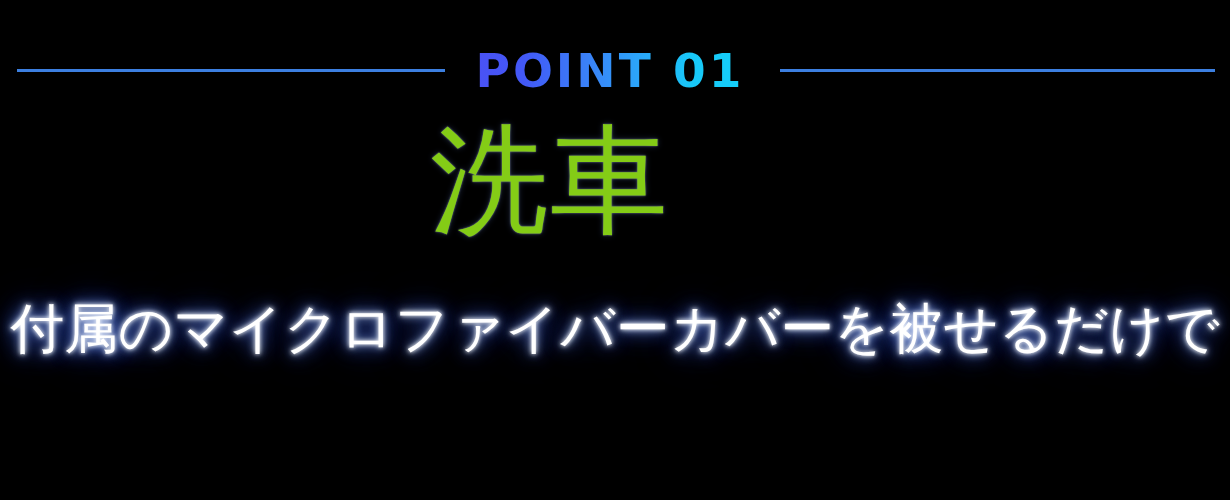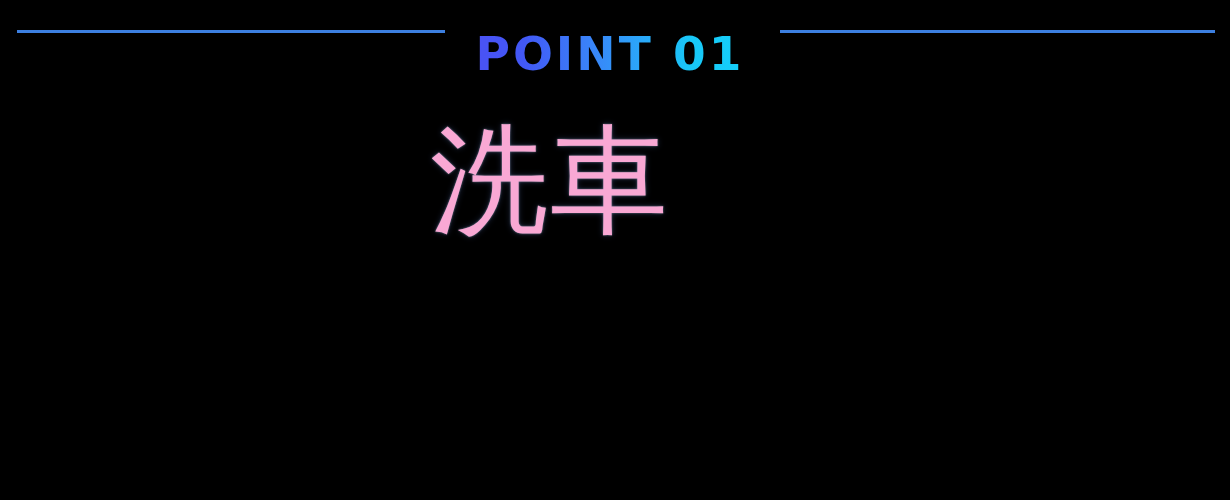--- a/index.html
+++ b/index.html
@@ -17,21 +17,21 @@
   }
 
   
   .eyebrow-row {
     position: absolute;
     left: 0;
     top: 30px;
     width: 1230px;
     height: 80px;
     display: flex;
-    align-items: flex-start;
+    align-items: center;
     justify-content: center;
   }
   .rule {
     height: 3px;
     background: #3C7FE0;
     flex: 0 0 auto;
   }
   .rule-left  { width: 428px; margin-right: 30px; margin-left: 22px; }
   .rule-right { width: 435px; margin-left: 35px; margin-right: 20px; }
 
@@ -54,21 +54,21 @@
   .headline {
     position: absolute;
     left: 0;
     top: 118px;
     width: 1100px;
     text-align: center;
     font-family: "DejaVu Serif", "Liberation Serif", serif;
     font-size: 118px;
     line-height: 1.06;
     font-weight: 400;
-    color: #f9a8d4;
+    color: #84cc16;
     letter-spacing: 2px;
     text-shadow:
       0 0 2px rgba(210,225,255,0.55),
       0 0 6px rgba(120,160,255,0.25);
     white-space: nowrap;
   }
 
   
   .subcopy {
     position: absolute;
@@ -101,15 +101,16 @@
 
   <div class="eyebrow-row">
     <div class="rule rule-left"></div>
     <div class="eyebrow-label">POINT 01</div>
     <div class="rule rule-right"></div>
   </div>
 
   <div class="headline">洗車</div>
 
   <div class="subcopy">
+    <div class="subline subline-1">付属のマイクロファイバーカバーを被せるだけで</div>
   </div>
 
 </div>
 
 </body></html>

